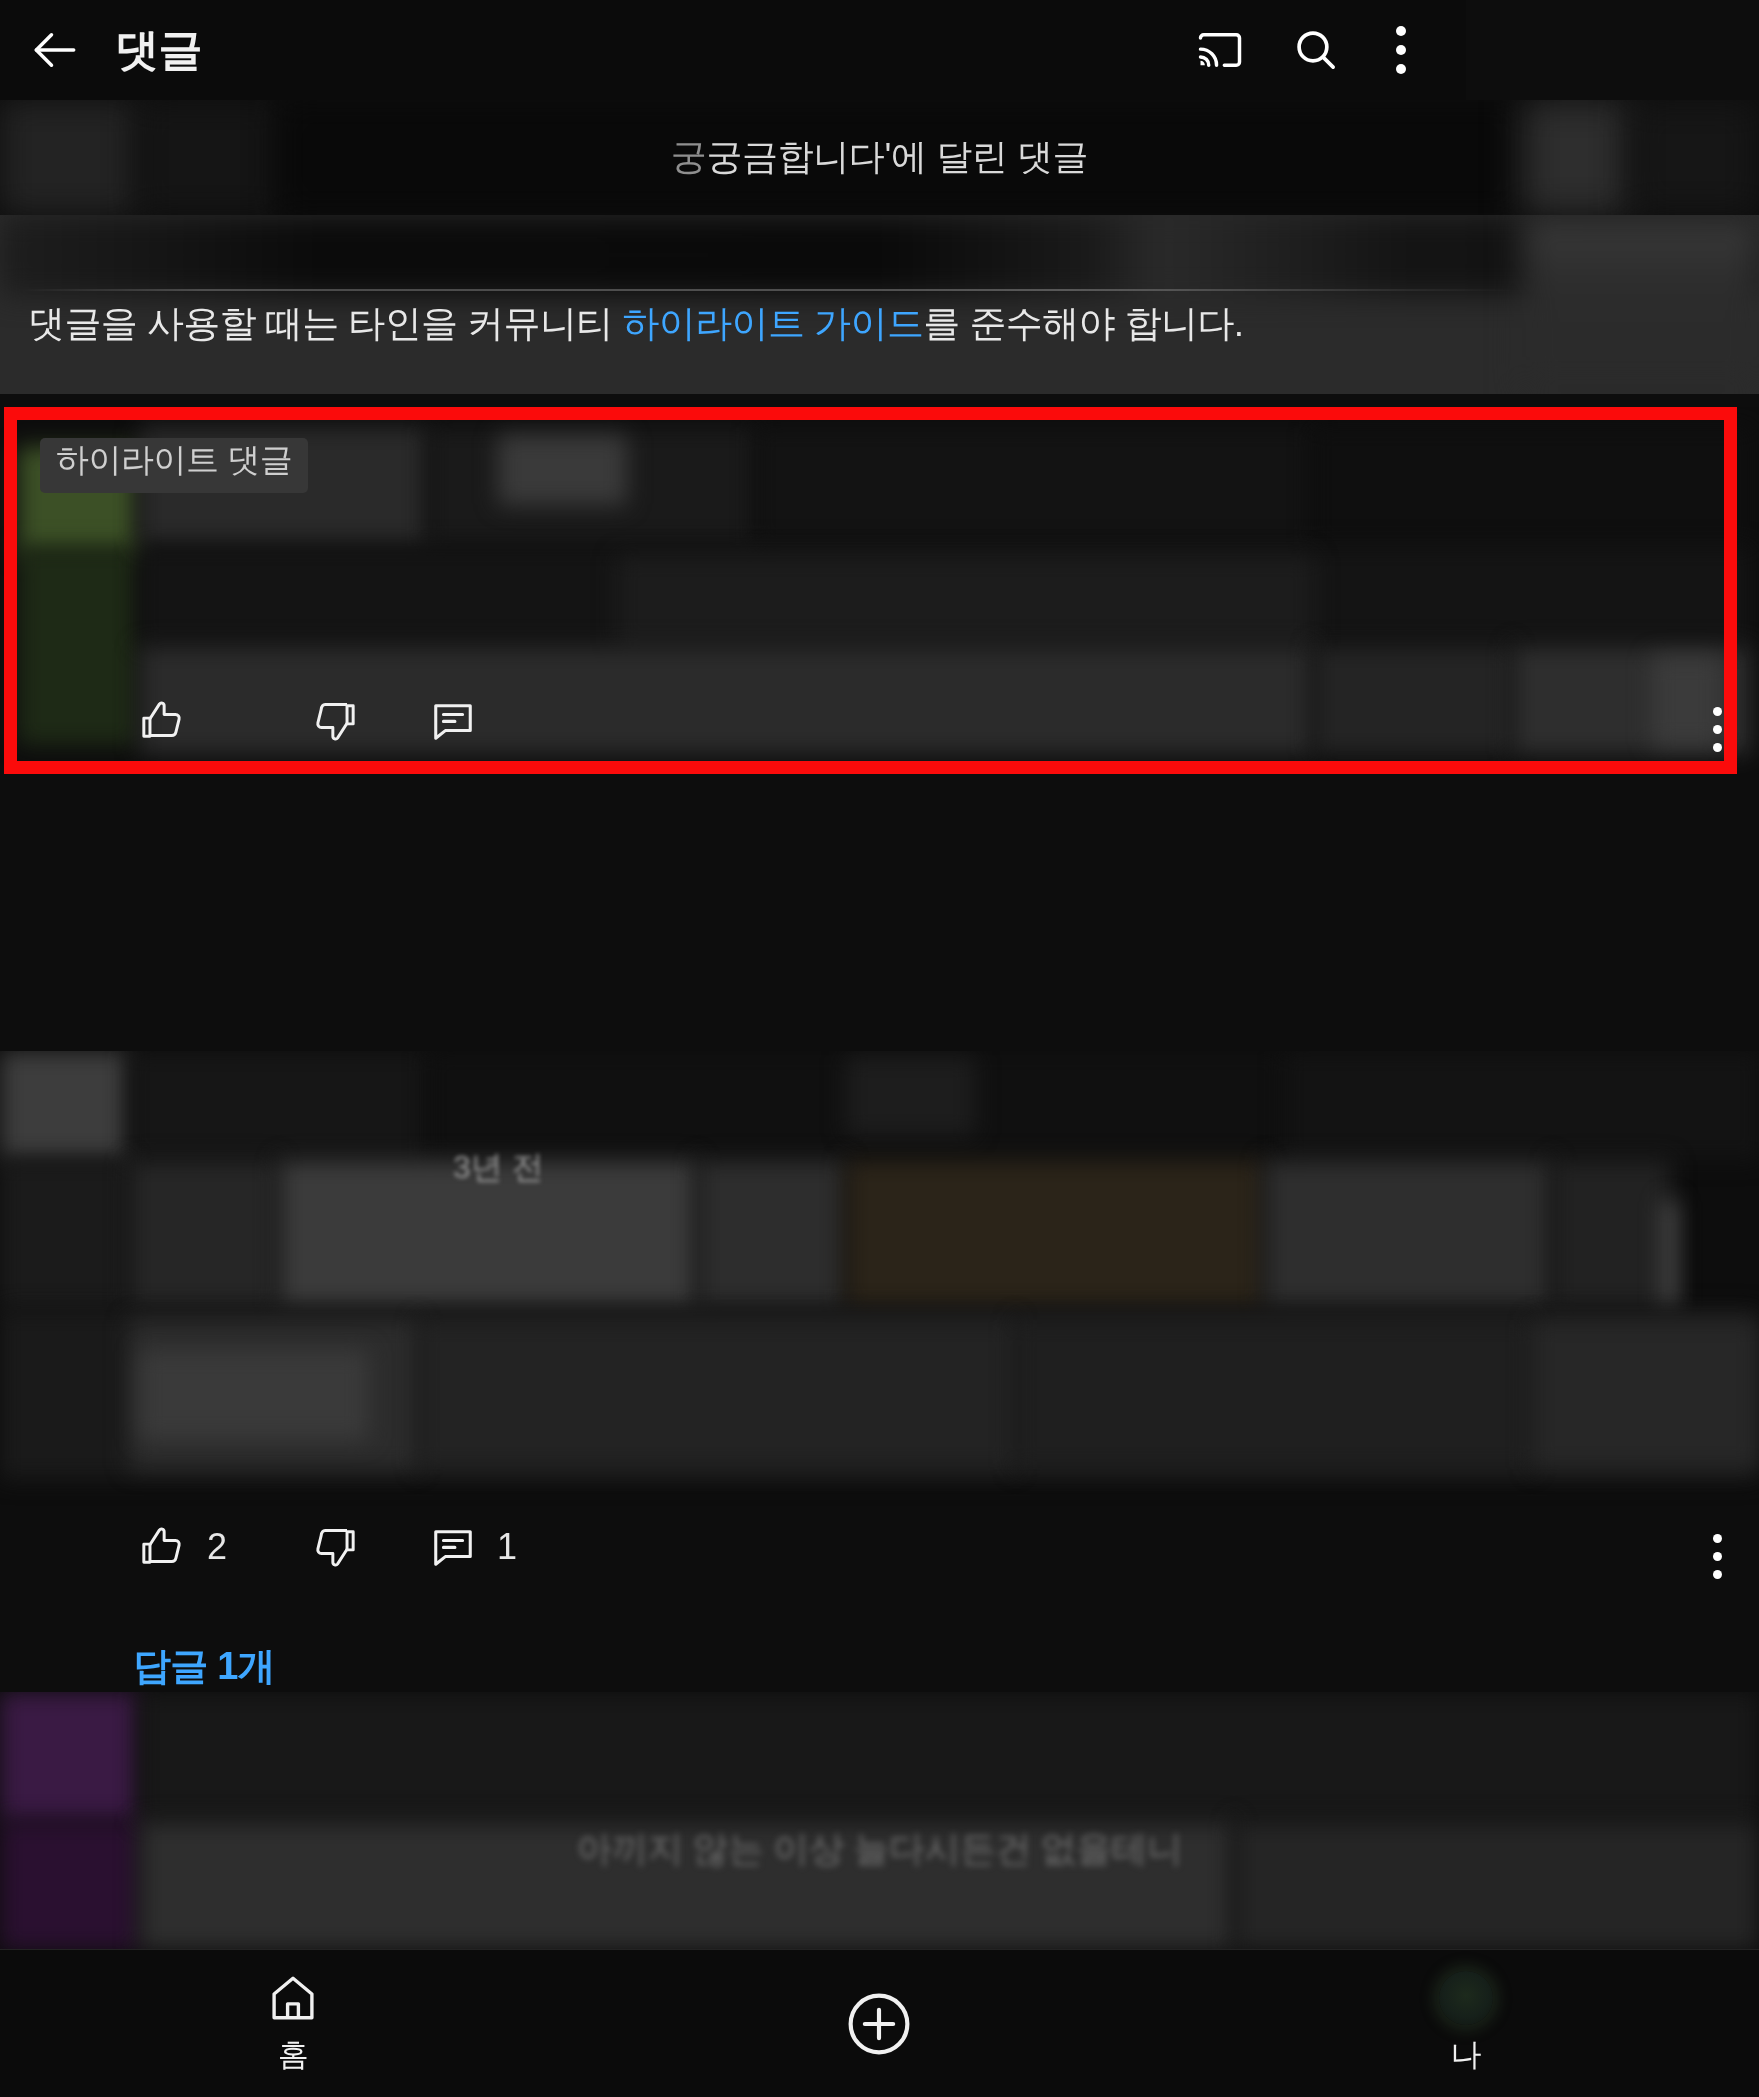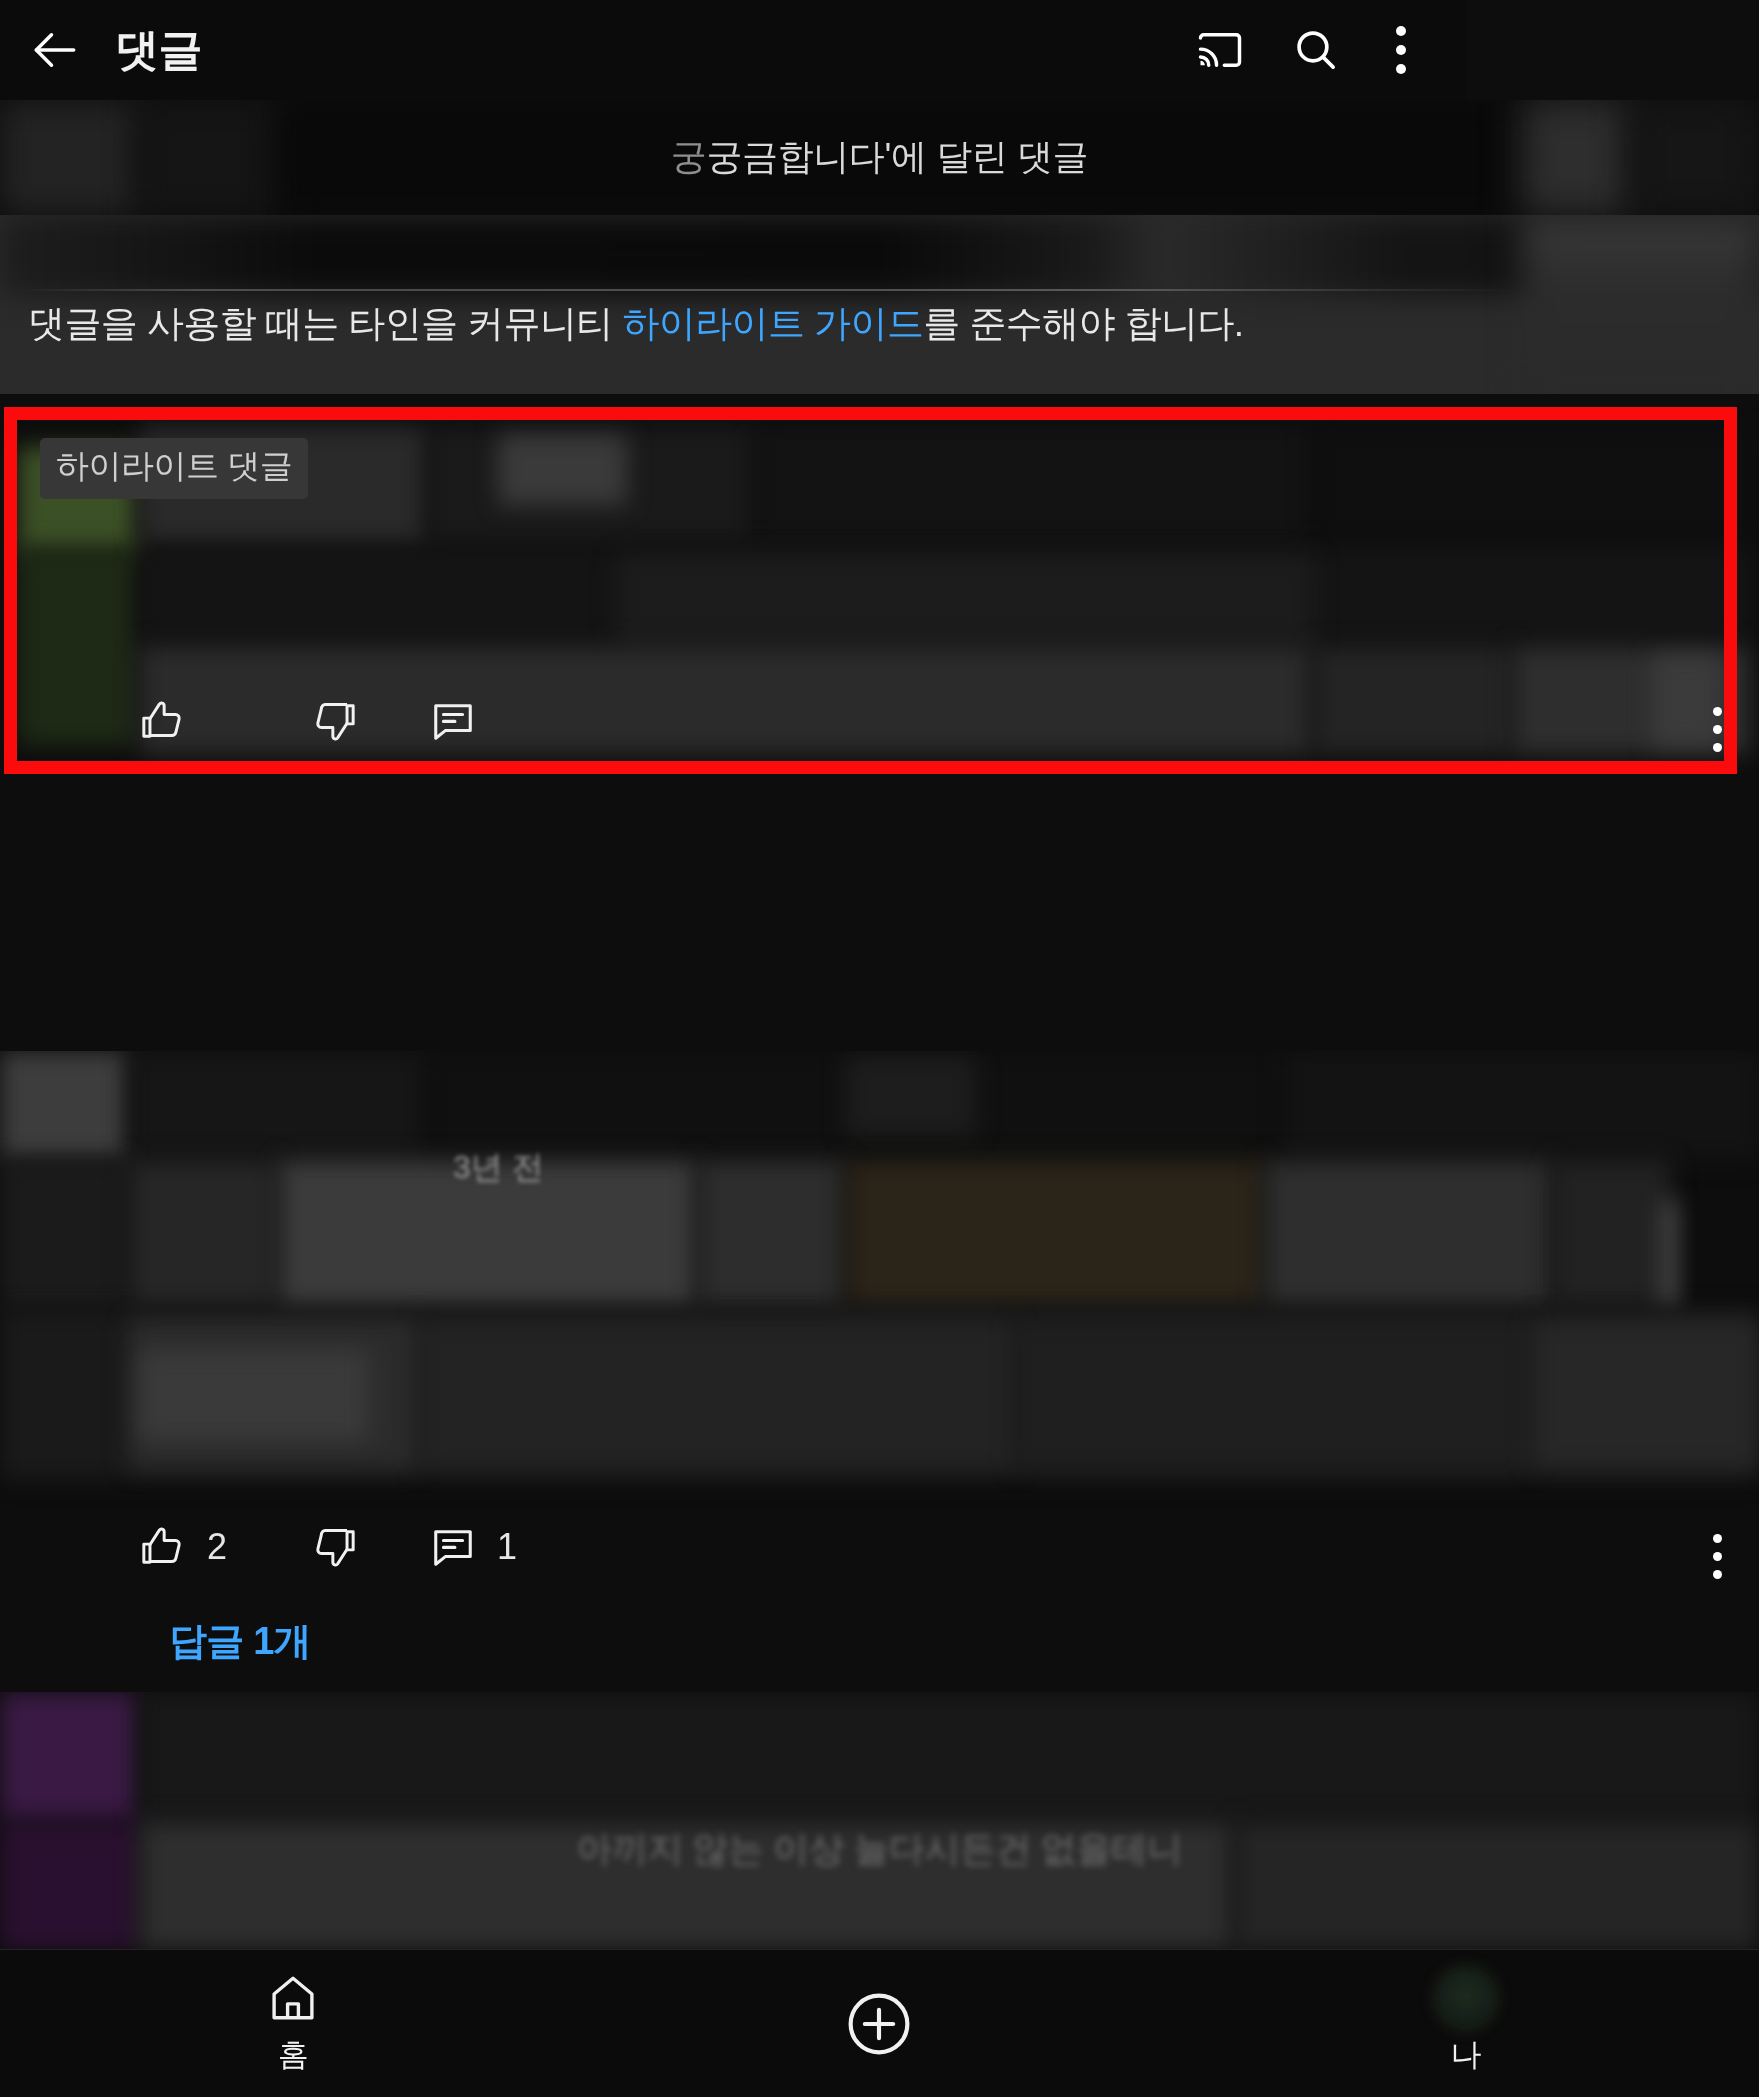--- a/index.html
+++ b/index.html
@@ -62,21 +62,21 @@
 
   
   .comment{position:absolute;left:0;width:1759px;}
   .redacted{
     position:absolute;border-radius:3px;filter:blur(11px);
   }
   .hl-badge{
     position:absolute;left:40px;top:438px;
     background:#373737;color:#cfcfcf;
     font-size:33px;letter-spacing:-0.5px;
-    padding:6px 16px 10px 16px;border-radius:5px;z-index:22;
+    padding:0 16px 10px 16px;border-radius:5px;z-index:22;
     filter:blur(0.3px);
   }
 
   .actionbar{position:absolute;display:flex;align-items:center;}
   .act{display:flex;align-items:center;margin-right:0;}
   .act .glyph{width:60px;display:flex;align-items:center;justify-content:center;}
   .act .count{font-size:36px;color:#e6e6e6;margin-left:14px;letter-spacing:-0.5px;}
 
   .replies-btn{
     position:absolute;left:133px;font-size:38px;font-weight:700;
@@ -249,21 +249,21 @@
     </div>
 
     <div style="position:absolute;left:1682px;top:470px;width:70px;height:70px;display:flex;align-items:center;justify-content:center;">
       <span class="kebab small">
           <span></span>
           <span></span>
           <span></span>
         </span>
     </div>
 
-    <div class="replies-btn" style="top:565px;margin-left:36px;">답글 1개</div>
+    <div class="replies-btn" style="top:590px;">답글 1개</div>
   </div>
 
   <div style="position:absolute;left:0;top:1692px;width:1759px;height:259px;overflow:hidden;">
     <div class="redacted" style="left:0;top:0;width:139px;height:129px;background:#3a1a44;"></div>
     <div class="redacted" style="left:0;top:129px;width:139px;height:129px;background:#2a1030;"></div>
     <div class="redacted" style="left:139px;top:0;width:1620px;height:129px;background:#181818;"></div>
     <div class="redacted" style="left:139px;top:129px;width:1095px;height:129px;background:#2e2e2e;"></div>
     <div class="redacted" style="left:1234px;top:129px;width:525px;height:129px;background:#252525;"></div>
   </div>
 

